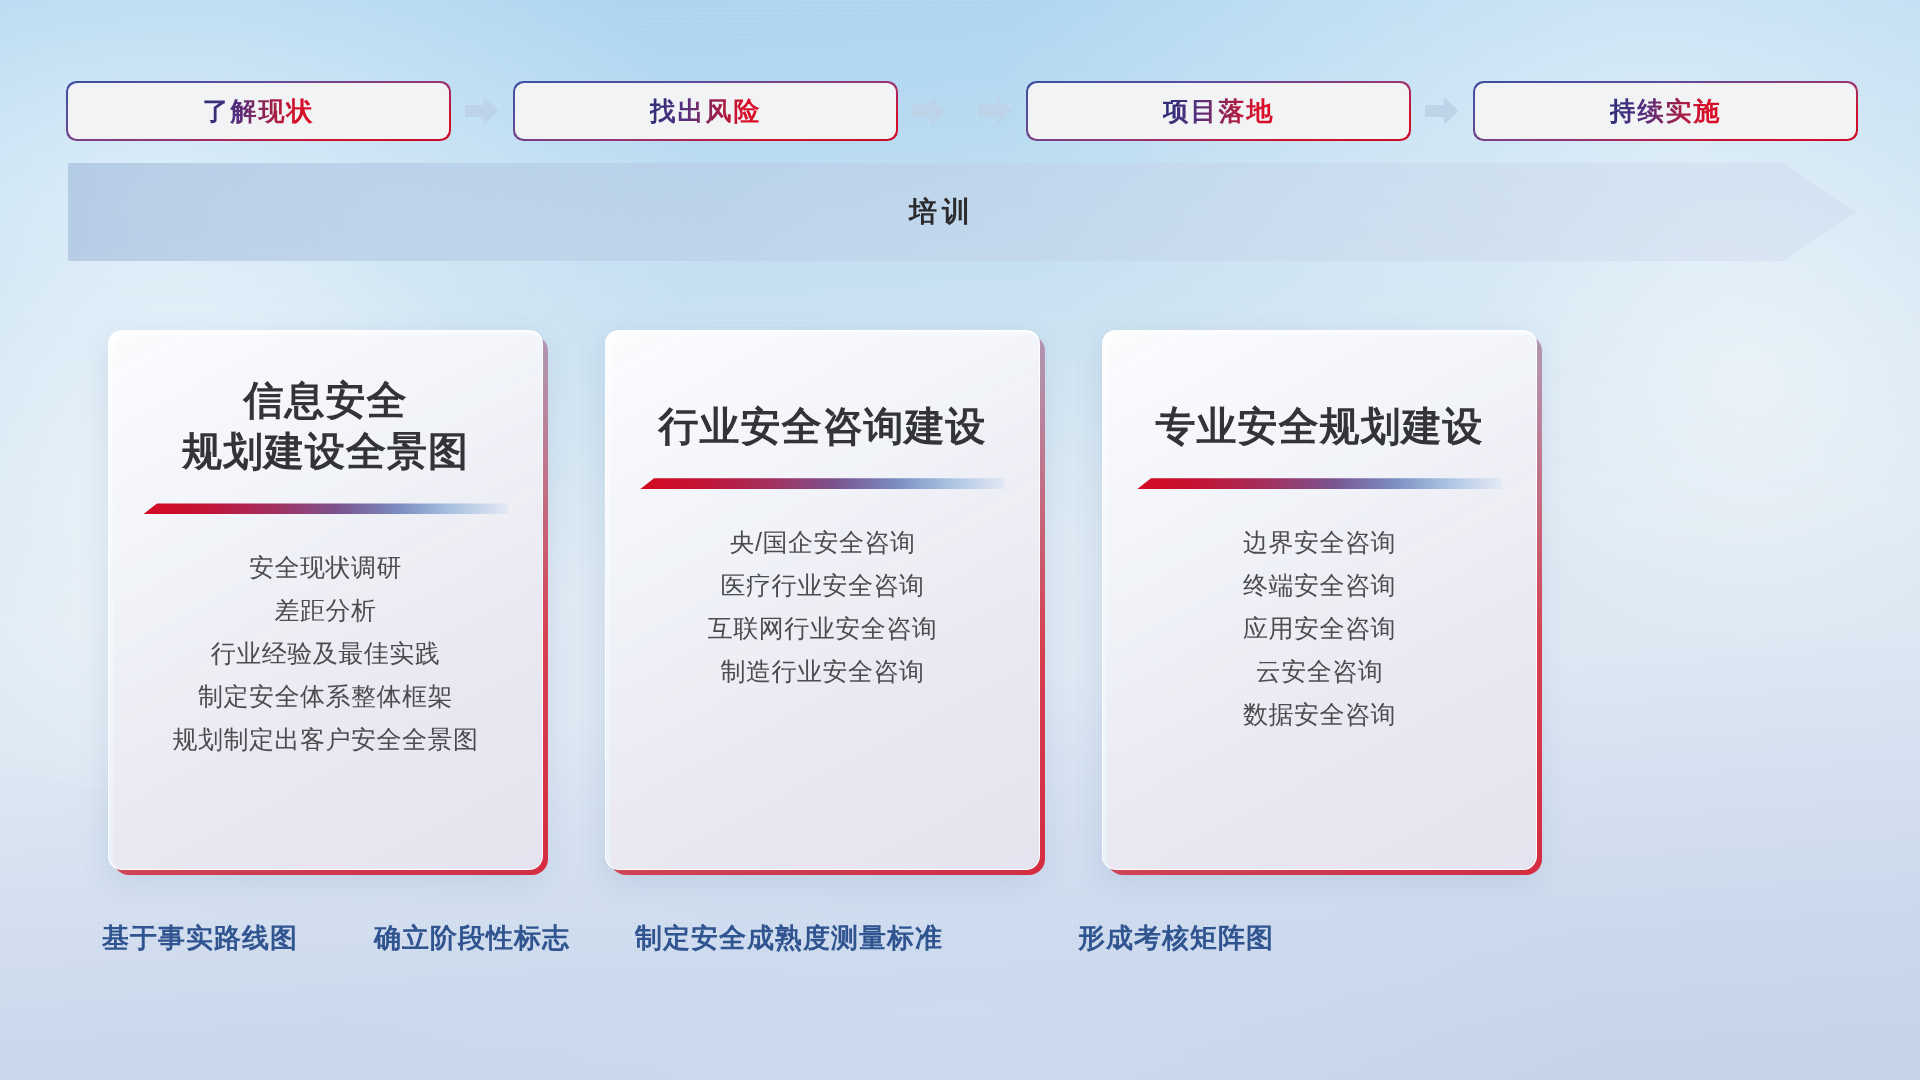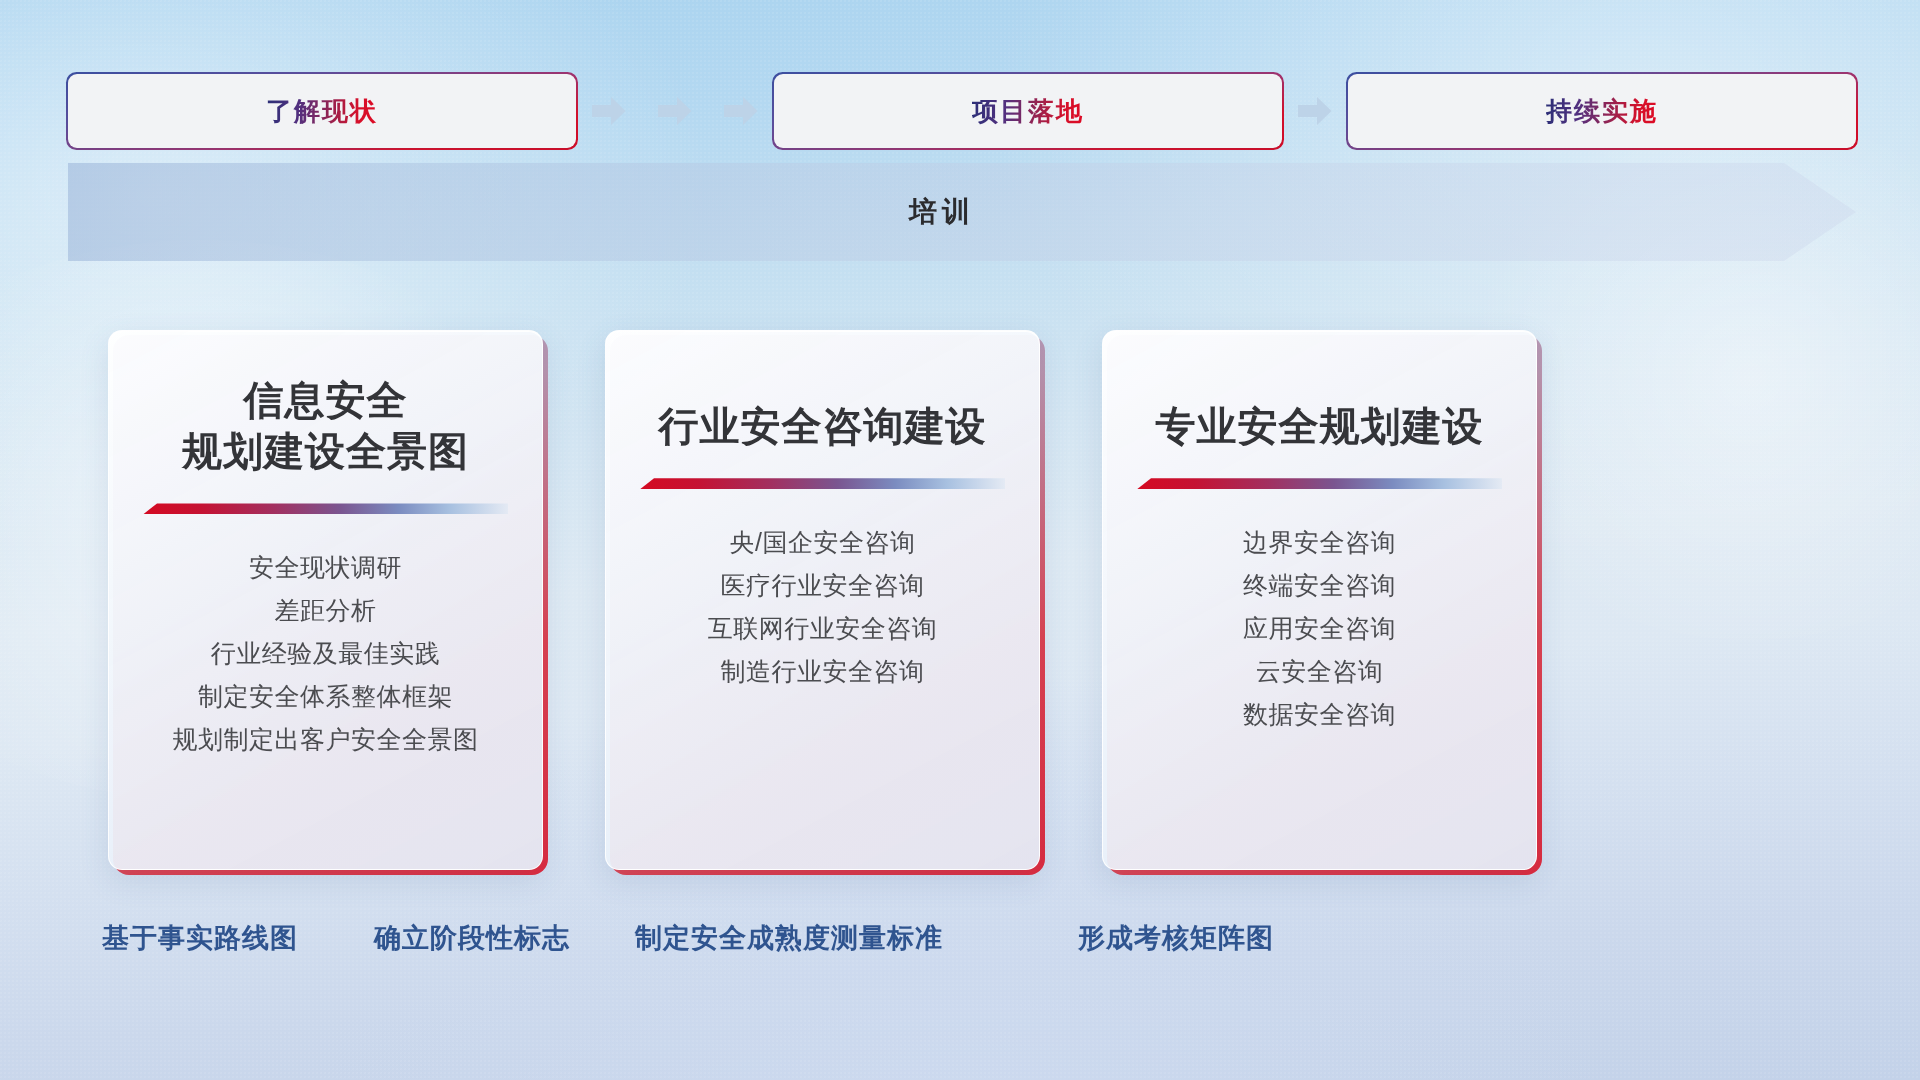--- a/index.html
+++ b/index.html
@@ -68,21 +68,21 @@
     top: 78px;
     width: 1788px;
     height: 66px;
     display: flex;
     align-items: center;
     z-index: 4;
   }
   .step-pill {
     position: relative;
     flex: 1 1 0;
-    height: 74px;
+    height: 56px;
     border-radius: 9px;
     background: #f2f3f5;
     display: flex;
     align-items: center;
     justify-content: center;
     box-shadow: 0 1px 2px rgba(40,70,120,0.10);
   }
   
   .step-pill::before {
     content: "";
@@ -269,20 +269,23 @@
   <div class="bg-bloom-2"></div>
 
   <div id="steps">
       <div class="step-pill">
         <span class="step-pill-label">了解现状</span>
       </div>
       <div class="step-arrow">
         <svg width="34" height="30" viewBox="0 0 34 30" aria-hidden="true">
           <path d="M0 9 H19 V1 L33.5 15 L19 29 V21 H0 Z" fill="#bdd3e8"></path>
         </svg>
+      </div>
+      <div class="step-pill">
+        <span class="step-pill-label">找出风险</span>
       </div>
       <div class="step-arrow">
         <svg width="34" height="30" viewBox="0 0 34 30" aria-hidden="true">
           <path d="M0 9 H19 V1 L33.5 15 L19 29 V21 H0 Z" fill="#bdd3e8"></path>
         </svg>
       </div>
       <div class="step-arrow">
         <svg width="34" height="30" viewBox="0 0 34 30" aria-hidden="true">
           <path d="M0 9 H19 V1 L33.5 15 L19 29 V21 H0 Z" fill="#bdd3e8"></path>
         </svg>

